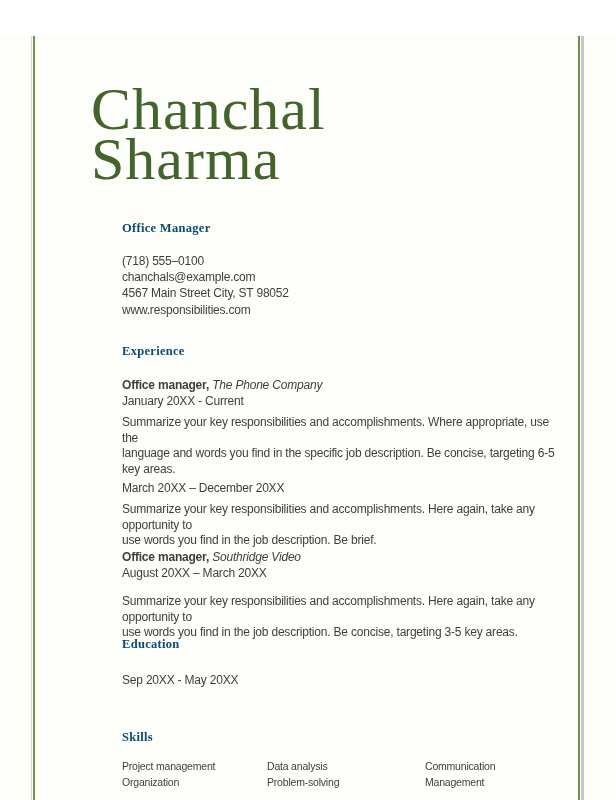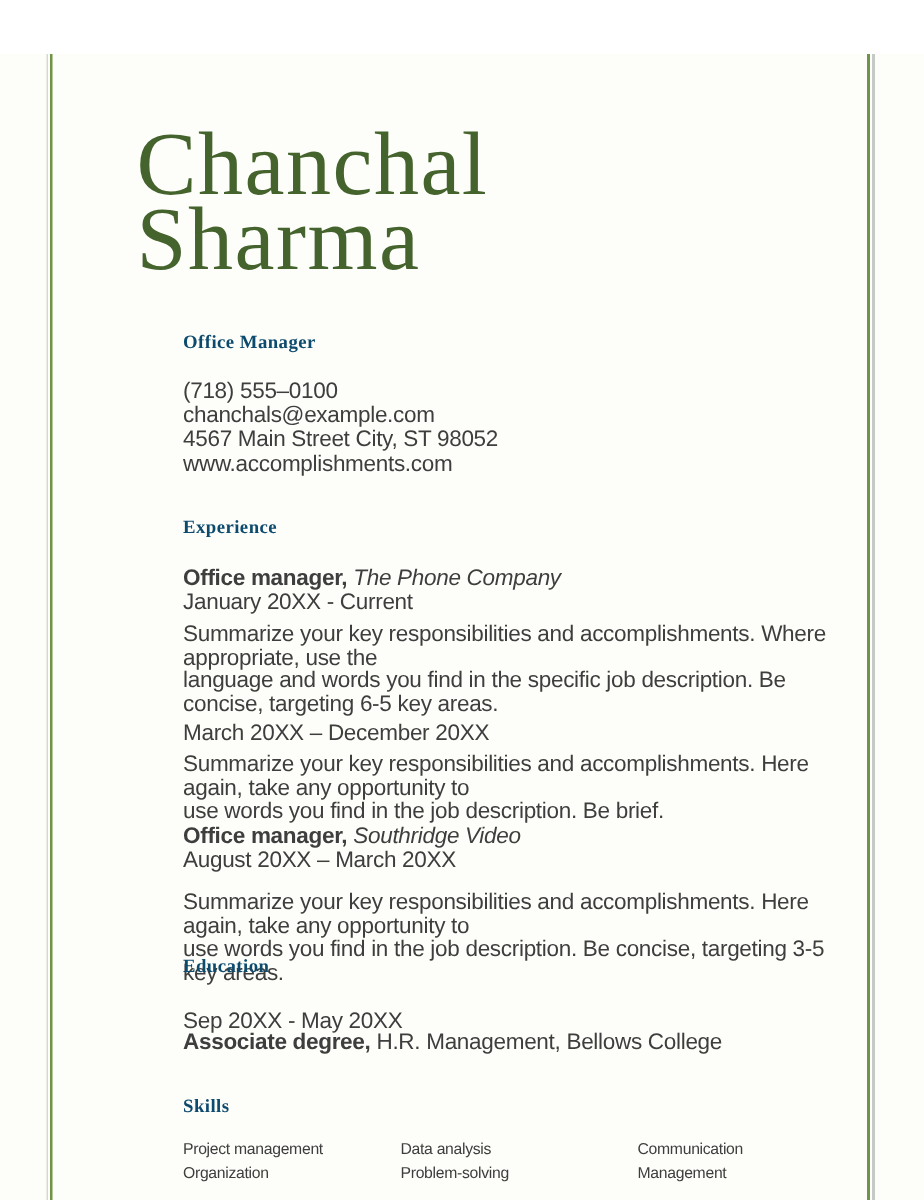--- a/index.html
+++ b/index.html
@@ -54,21 +54,21 @@
     font-weight: bold;
     font-size: 12.5px;
     line-height: 14px;
     letter-spacing: 0.3px;
     color: #0c4a6e;
   }
 
   .txt {
     position: absolute;
     left: 122px;
-    font-size: 15px;
+    font-size: 12px;
     letter-spacing: -0.2px;
     line-height: 15.6px;
   }
 
   .contact-block div { line-height: 16.2px; }
 
   .para {
     width: 445px;
     white-space: pre-line;
   }
@@ -98,21 +98,21 @@
 
   <h1 class="title">Chanchal
 Sharma</h1>
 
   <h2 class="section-heading" style="top:185px">Office Manager</h2>
 
   <div class="txt contact-block" style="top:217px">
     <div>(718) 555–0100</div>
     <div>chanchals@example.com</div>
     <div>4567 Main Street City, ST 98052</div>
-    <div>www.accomplishments.com</div>
+    <div>www.responsibilities.com</div>
   </div>
 
   <h2 class="section-heading" style="top:308px">Experience</h2>
 
   <div class="txt job-head" style="top:342px"><b>Office manager,</b><i> The Phone Company</i></div>
   <div class="txt" style="top:358px">January 20XX - Current</div>
   <div class="txt para" style="top:379px">Summarize your key responsibilities and accomplishments. Where appropriate, use the
 language and words you find in the specific job description. Be concise, targeting 6-5 key areas.</div>
 
   <div class="txt" style="top:445px">March 20XX – December 20XX</div>
@@ -120,21 +120,20 @@
 use words you find in the job description. Be brief.</div>
 
   <div class="txt job-head" style="top:514px"><b>Office manager,</b><i> Southridge Video</i></div>
   <div class="txt" style="top:530px">August 20XX – March 20XX</div>
   <div class="txt para" style="top:558px">Summarize your key responsibilities and accomplishments. Here again, take any opportunity to
 use words you find in the job description. Be concise, targeting 3-5 key areas.</div>
 
   <h2 class="section-heading" style="top:601px">Education</h2>
 
   <div class="txt" style="top:637px">Sep 20XX - May 20XX</div>
-  <div class="txt degree-line" style="top:651px"><b>Associate degree,</b><span> H.R. Management, Bellows College</span></div>
 
   <h2 class="section-heading" style="top:694px">Skills</h2>
 
   <div class="skills-grid">
     <div>Project management</div>
     <div>Data analysis</div>
     <div>Communication</div>
     <div>Organization</div>
     <div>Problem-solving</div>
     <div>Management</div>

